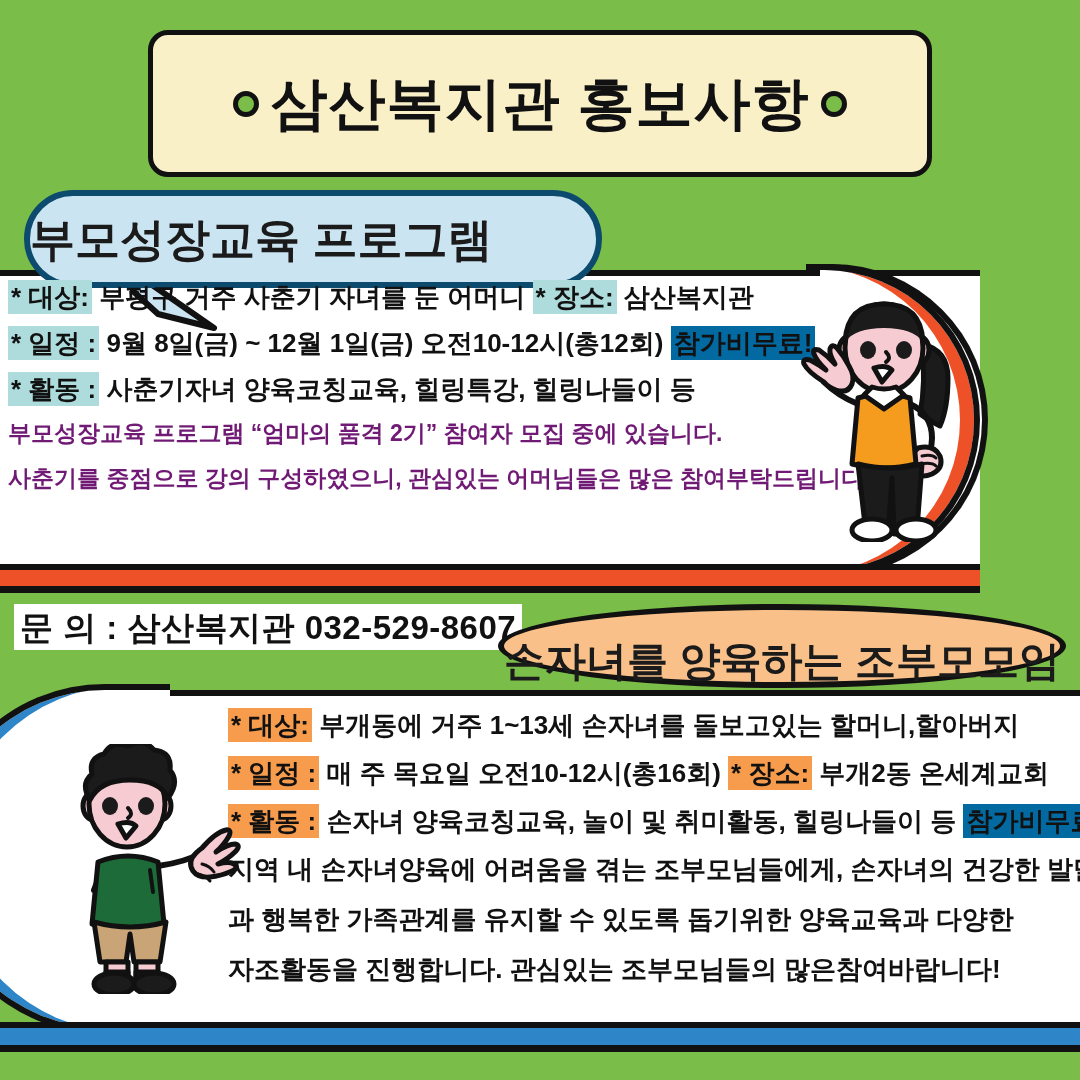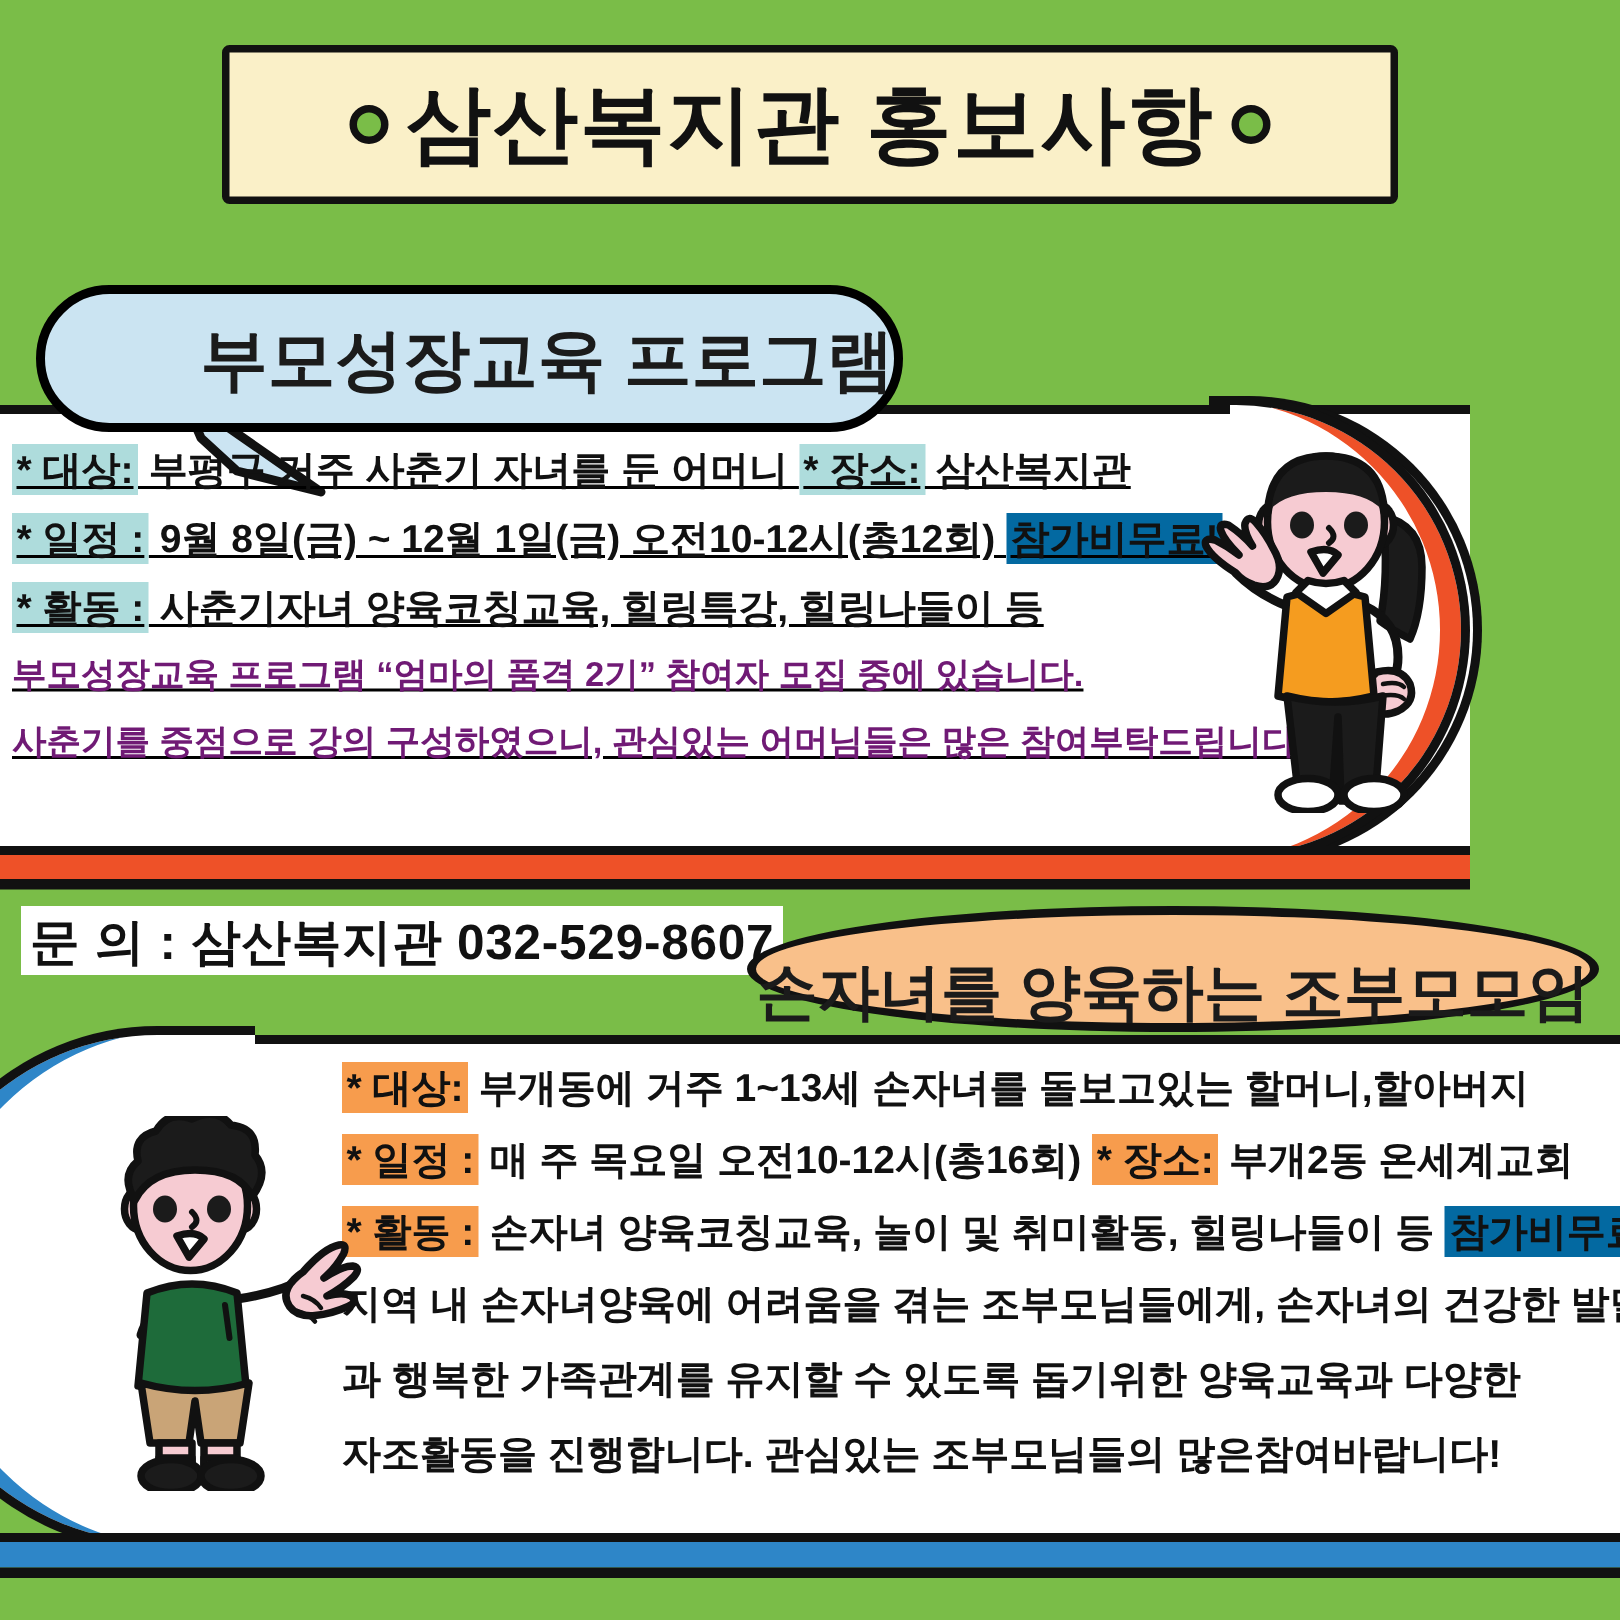--- a/index.html
+++ b/index.html
@@ -6,22 +6,22 @@
   body{
     width:1080px;height:1080px;overflow:hidden;
     background:#7ABD48;
     font-family:"Liberation Sans","DejaVu Sans",sans-serif;
     position:relative;
   }
   .poster{position:absolute;inset:0;width:1080px;height:1080px;overflow:hidden;background:#7ABD48;}
 
   
   .title-banner{
-    position:absolute;left:148px;top:30px;width:784px;height:106px;
-    background:#FAF0C8;border:5px solid #111;border-radius:5px;
+    position:absolute;left:148px;top:30px;width:784px;height:147px;
+    background:#FAF0C8;border:5px solid #111;border-radius:20px;
     display:flex;align-items:center;justify-content:center;gap:12px;
     box-sizing:border-box;
   }
   .dot{
     width:26px;height:26px;border-radius:50%;
     background:#7ABD48;border:5px solid #111;box-sizing:border-box;flex:0 0 auto;
   }
   .title-text{
     font-size:57px;font-weight:bold;color:#111;letter-spacing:1px;
     white-space:nowrap;line-height:1;
@@ -50,29 +50,29 @@
   }
   .card1-strip-o{
     position:absolute;left:-60px;top:570px;width:1040px;height:16px;background:#EE5128;
   }
   .card1-strip-k1{position:absolute;left:-60px;top:564px;width:1040px;height:7px;background:#111;}
   .card1-strip-k2{position:absolute;left:-60px;top:586px;width:1040px;height:7px;background:#111;}
 
   
   .bubble{
     position:absolute;left:24px;top:190px;width:578px;height:98px;
-    background:#CBE4F2;border:6px solid #000000;border-radius:49px/49px;
-    display:flex;align-items:center;justify-content:flex-end;box-sizing:border-box;
+    background:#CBE4F2;border:6px solid #0c4a6e;border-radius:49px/49px;
+    display:flex;align-items:center;justify-content:flex-start;box-sizing:border-box;
     z-index:6;
   }
   .bubble-text{font-size:45px;font-weight:bold;color:#1b1b1b;white-space:nowrap;line-height:1;}
   .bubble-tail{position:absolute;left:118px;top:262px;z-index:5;}
 
   
-  .c1-body{position:absolute;left:8px;top:300px;width:800px;z-index:7;text-decoration:underline;}
+  .c1-body{position:absolute;left:8px;top:284px;width:800px;z-index:7;}
   .line{
     font-size:26px;color:#111;font-weight:600;white-space:nowrap;
     line-height:1.0;margin-bottom:20px;
   }
   .hl-teal{background:#AEDCDC;padding:2px 3px;}
   .hl-orange{background:#F79C4D;padding:2px 3px;}
   .hl-red{background:#0369a1;padding:2px 3px;font-weight:bold;}
   .para{
     font-size:23px;color:#701a75;font-weight:600;white-space:nowrap;
     line-height:1.0;margin-bottom:22px;

